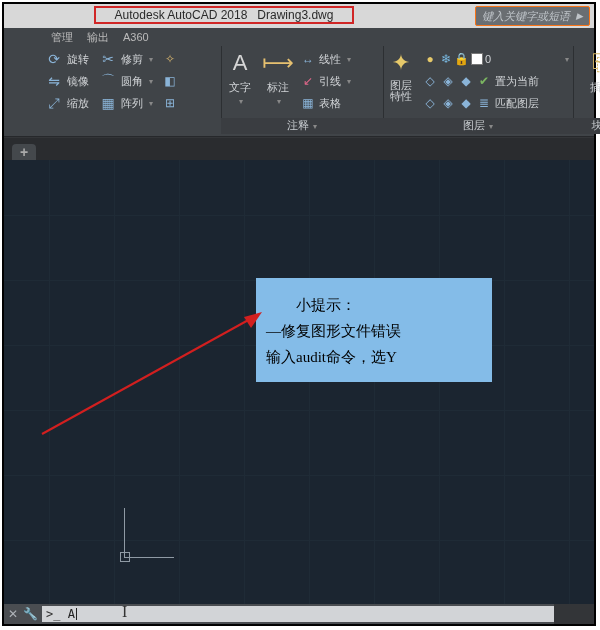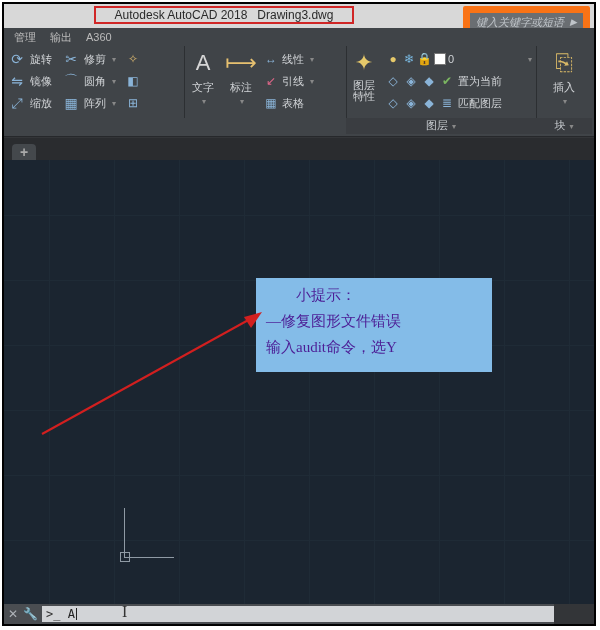--- a/index.html
+++ b/index.html
@@ -54,37 +54,38 @@
     top: 2px;
     height: 18px;
     background: #6a6e72;
     color: #bfc4c9;
     display: flex;
     align-items: center;
     padding: 0 6px;
     border-radius: 2px;
     font-style: italic;
     font-size: 11px;
-    border: 7px solid #f97316;
+    border: 1px solid #f97316;
   }
   .search-area .chev {
     margin-left: 6px;
     font-size: 9px;
   }
 
   
   .ribbon {
     position: absolute;
     left: 0; right: 0;
     top: 24px;
     height: 108px;
     background: #404448;
     border-bottom: 1px solid #26282b;
     color: #d0d3d6;
     font-size: 11px;
+    padding-left: 37px;
   }
   .ribbon-tabs {
     height: 18px;
     display: flex;
     align-items: center;
     gap: 14px;
     padding-left: 10px;
     color: #bbb;
     font-size: 11px;
   }
@@ -206,22 +207,22 @@
     border: 1px solid #8f9aa4;
   }
 
   
   .tip-box {
     position: absolute;
     left: 252px;
     top: 118px;
     width: 216px;
     background: #84bce8;
-    color: #4c1d95;
-    padding: 4px 10px 12px 10px;
+    color: #000000;
+    padding: 14px 10px 12px 10px;
     font-size: 15px;
     line-height: 26px;
     font-family: SimSun, serif;
   }
   .tip-box .title-line {
     text-indent: 2em;
     font-weight: normal;
   }
 
   
@@ -355,20 +356,23 @@
               <span class="ico small" style="color:#d68">↙</span>
               <span class="label">引线</span>
                 <span class="dd">▾</span>
             </div>
             <div class="row">
               <span class="ico small">▦</span>
               <span class="label">表格</span>
             </div>
           </div>
         </div>
+        <div class="panel-footer">
+          <span>注释</span><span class="drop">▾</span>
+        </div>
       </div>
 
       <div class="panel" style="left:342px; width:190px;">
         <div style="display:flex; height:66px;">
           <div class="bigbtn" style="width:36px">
             <div class="bicon" style="color:#e6c96a">✦</div>
             <span style="white-space:pre-line;line-height:11px;text-align:center">图层
 特性</span>
           </div>
           <div style="flex:1">

